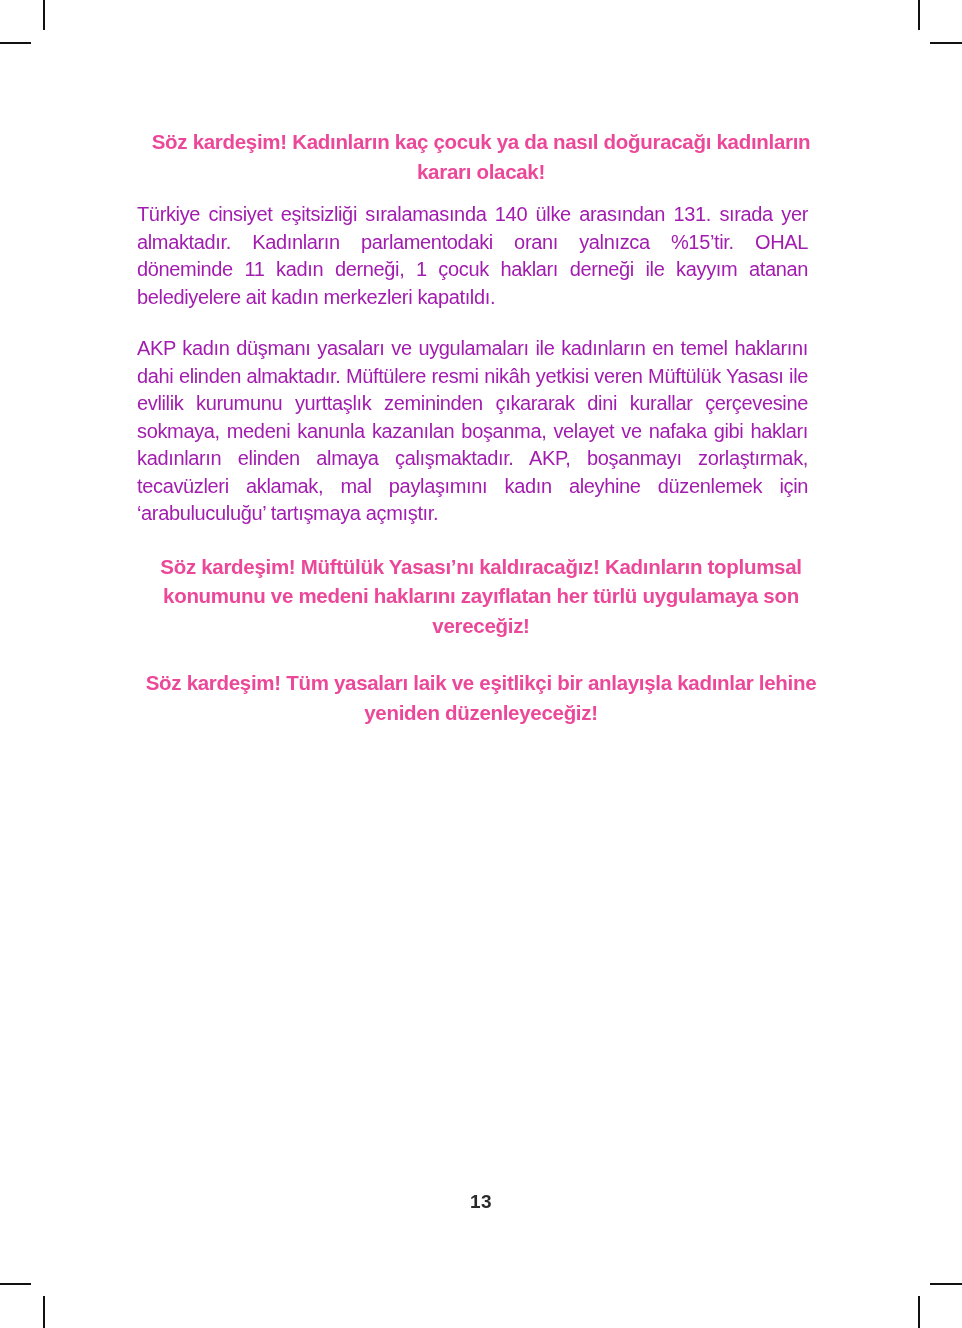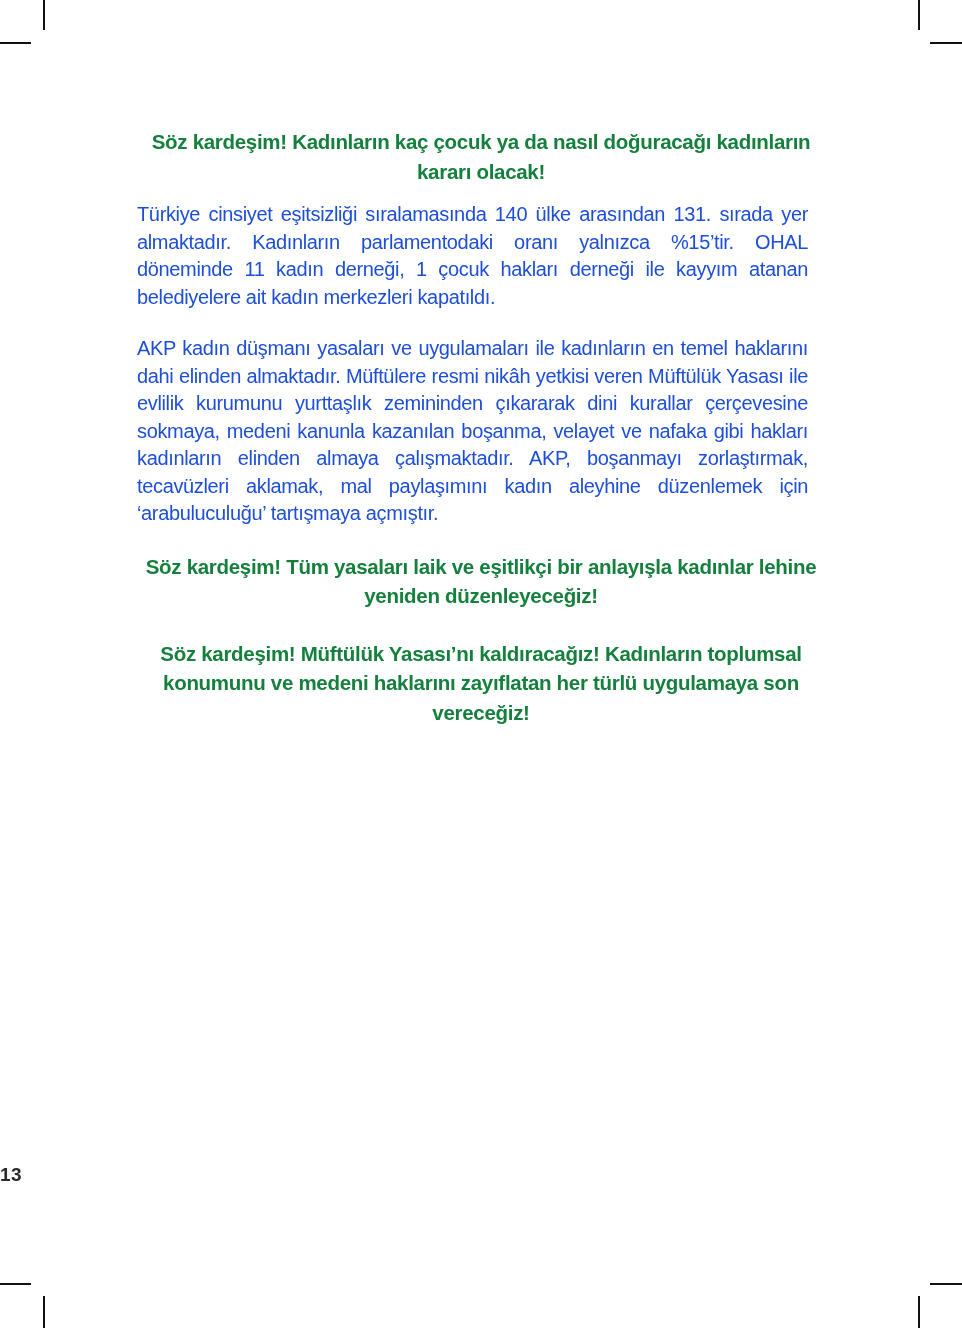--- a/index.html
+++ b/index.html
@@ -31,46 +31,47 @@
   .crop.br-v { left: 918px; top: 1296px;  width: 2px;  height: 32px; }
 
   
   .doc {
     width: 688px;
     margin: 0 auto;
     padding-top: 127px;
   }
 
   .slogan {
-    color: #15803d;
+    color: #ec4899;
     font-weight: bold;
     font-size: 20.5px;
     line-height: 29.5px;
     letter-spacing: -0.3px;
     text-align: center;
     margin: 0 0 15px 0;
   }
   .slogan + .slogan {
     margin-top: 28px;
   }
 
   .body-par {
-    color: #1d4ed8;
+    color: #a21caf;
     font-size: 20px;
     line-height: 27.5px;
     letter-spacing: -0.35px;
     text-align: justify;
     margin: 0 17px 24px 0;
   }
 
   .page-number {
     position: absolute;
     left: 0;
     right: 0;
-    top: 1164px;
+    top: 1191px;
+    text-align: center;
     color: #2a2a2c;
     font-size: 19px;
     font-weight: bold;
     letter-spacing: 0.5px;
   }
 </style>
 </head>
 <body>
 
 <div>
@@ -85,18 +86,18 @@
 </div>
 
 <main class="doc">
   <h2 class="slogan">Söz kardeşim! Kadınların kaç çocuk ya da nasıl doğuracağı kadınların kararı olacak!</h2>
 
   <p class="body-par">Türkiye cinsiyet eşitsizliği sıralamasında 140 ülke arasından 131. sırada yer almaktadır. Kadınların parlamentodaki oranı yalnızca %15’tir. OHAL döneminde 11 kadın derneği, 1 çocuk hakları derneği ile kayyım atanan belediyelere ait kadın merkezleri kapatıldı.</p>
 
 
   <p class="body-par">AKP kadın düşmanı yasaları ve uygulamaları ile kadınların en temel haklarını dahi elinden almaktadır. Müftülere resmi nikâh yetkisi veren Müftülük Yasası ile evlilik kurumunu yurttaşlık zemininden çıkararak dini kurallar çerçevesine sokmaya, medeni kanunla kazanılan boşanma, velayet ve nafaka gibi hakları kadınların elinden almaya çalışmaktadır. AKP, boşanmayı zorlaştırmak, tecavüzleri aklamak, mal paylaşımını kadın aleyhine düzenlemek için ‘arabuluculuğu’ tartışmaya açmıştır.</p>
 
+  <h2 class="slogan">Söz kardeşim! Müftülük Yasası’nı kaldıracağız! Kadınların toplumsal konumunu ve medeni haklarını zayıflatan her türlü uygulamaya son vereceğiz!</h2>
+
   <h2 class="slogan">Söz kardeşim! Tüm yasaları laik ve eşitlikçi bir anlayışla kadınlar lehine yeniden düzenleyeceğiz!</h2>
-
-  <h2 class="slogan">Söz kardeşim! Müftülük Yasası’nı kaldıracağız! Kadınların toplumsal konumunu ve medeni haklarını zayıflatan her türlü uygulamaya son vereceğiz!</h2>
 </main>
 
 <div class="page-number">13</div>
 
 </body></html>

